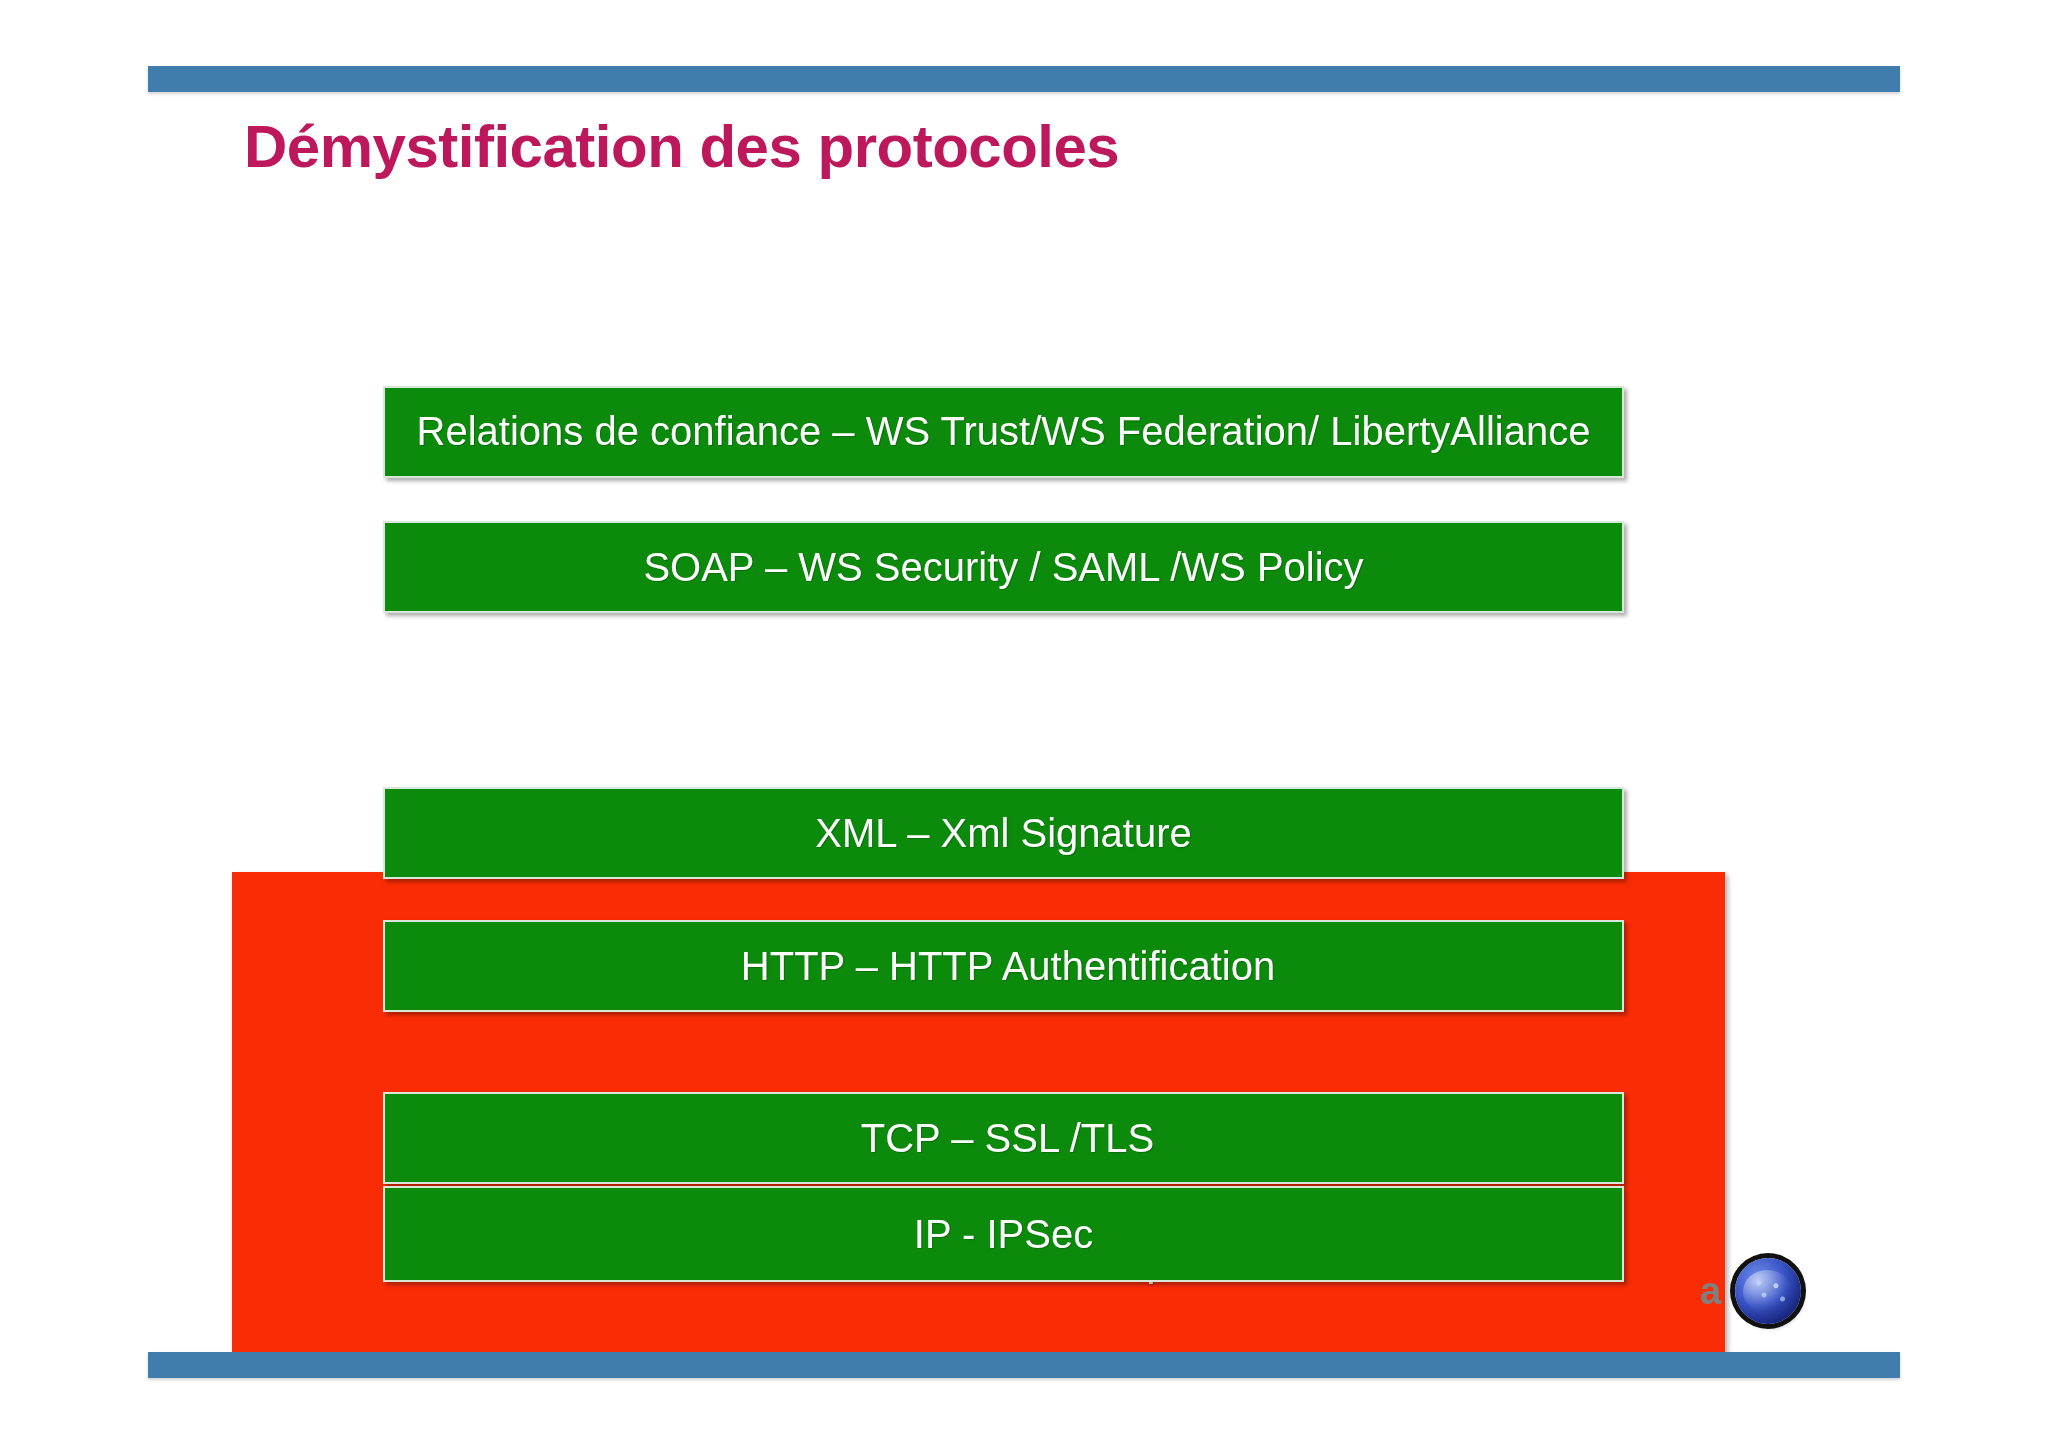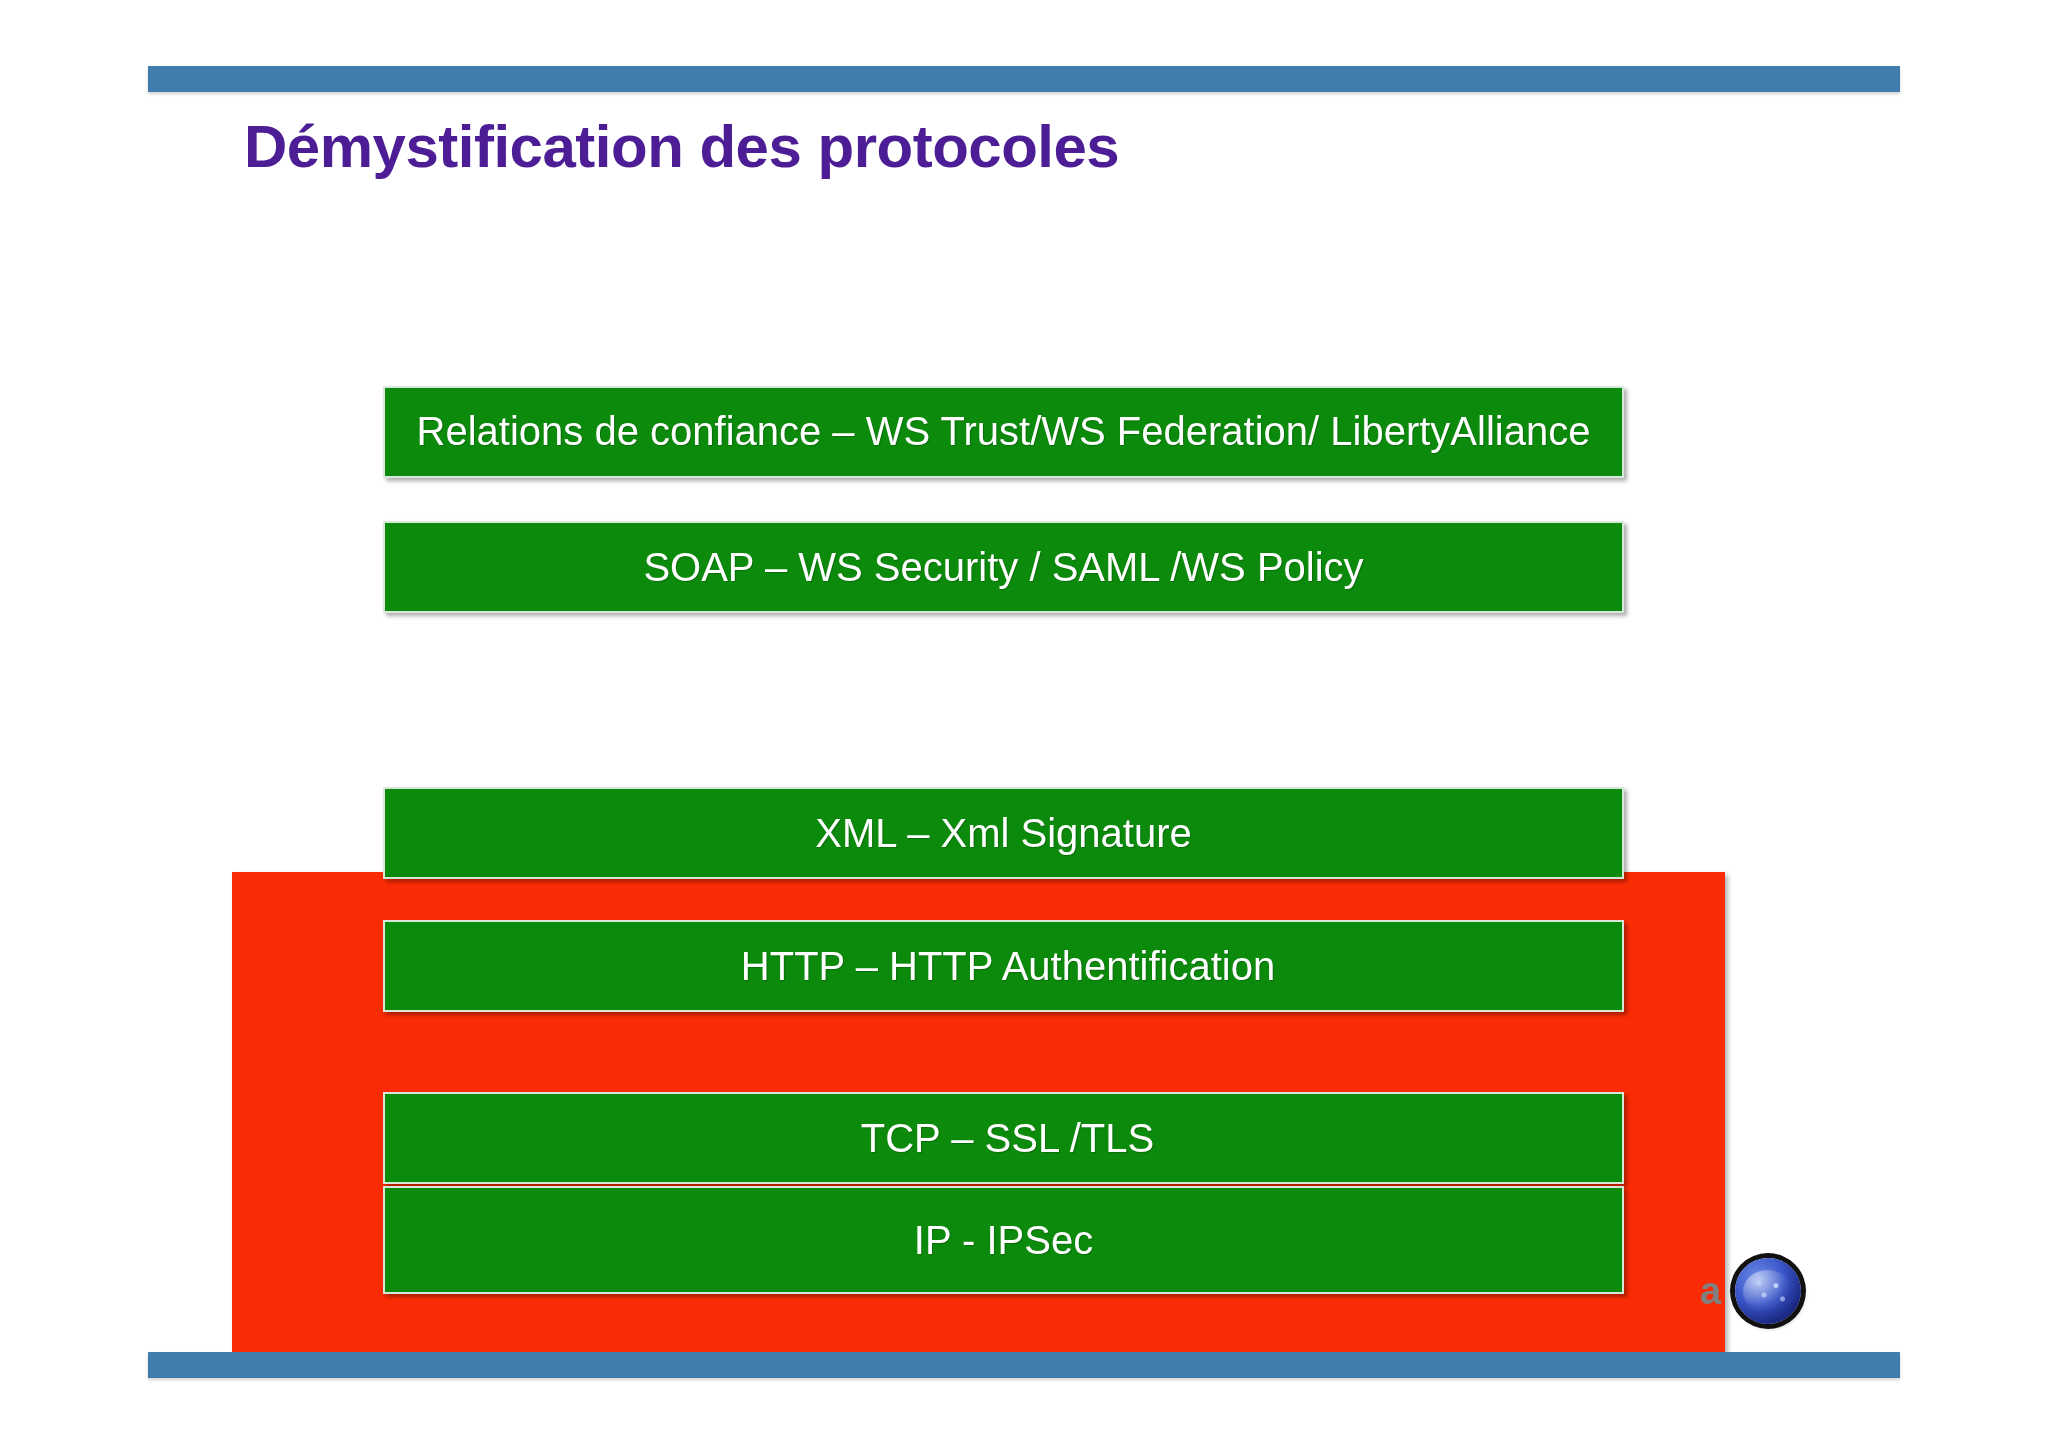--- a/index.html
+++ b/index.html
@@ -36,21 +36,21 @@
   .rule-bottom { top: 1352px; }
 
   
   .title {
     position: absolute;
     left: 244px;
     top: 112px;
     width: 1500px;
     font-size: 60px;
     font-weight: bold;
-    color: #4c1d95;
+    color: #be185d;
     letter-spacing: -0.5px;
     line-height: 1.15;
     white-space: nowrap;
   }
 
   
   .red-block {
     position: absolute;
     left: 232px;
     top: 872px;
@@ -92,21 +92,21 @@
   }
   .bar span { display: block; width: 100%; }
 
   .bar-0 { top: 386px;  height: 92px;  align-items: flex-start; padding-top: 20px; }
   .bar-0 span { line-height: 1.16; }
   .bar-1 { top: 521px;  height: 92px;  }
   .bar-2 { top: 654px;  height: 92px;  }
   .bar-3 { top: 787px;  height: 92px;  }
   .bar-4 { top: 920px;  height: 92px; padding-left: 9px;  }
   .bar-5 { top: 1092px; height: 92px; padding-left: 8px;  }
-  .bar-6 { top: 1186px; height: 108px;  }
+  .bar-6 { top: 1186px; height: 96px;  }
 
   
   .brand {
     position: absolute;
     left: 1700px;
     top: 1258px;
     display: flex;
     align-items: center;
     gap: 14px;
   }

